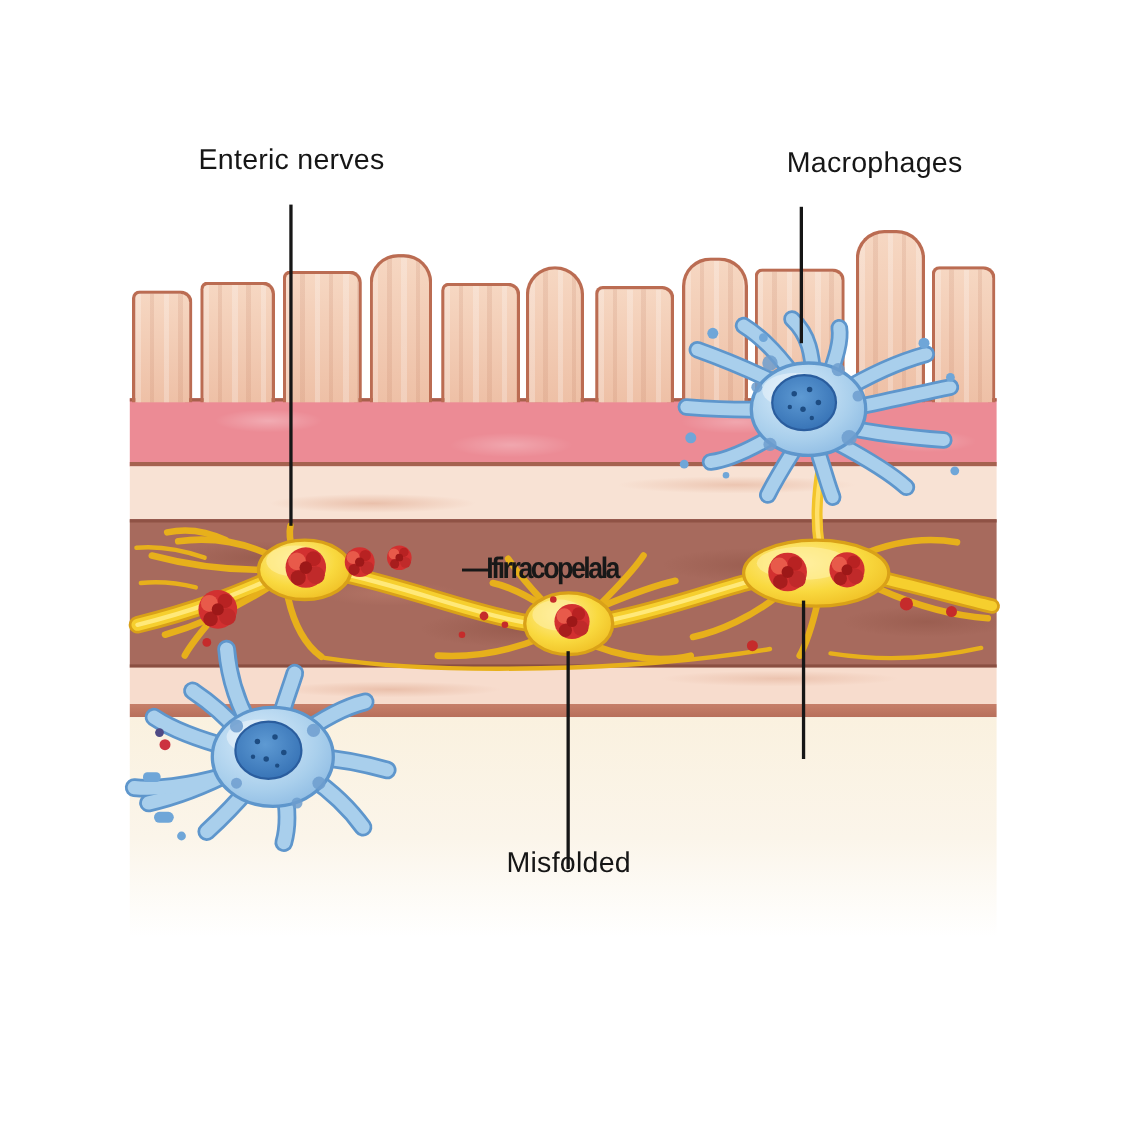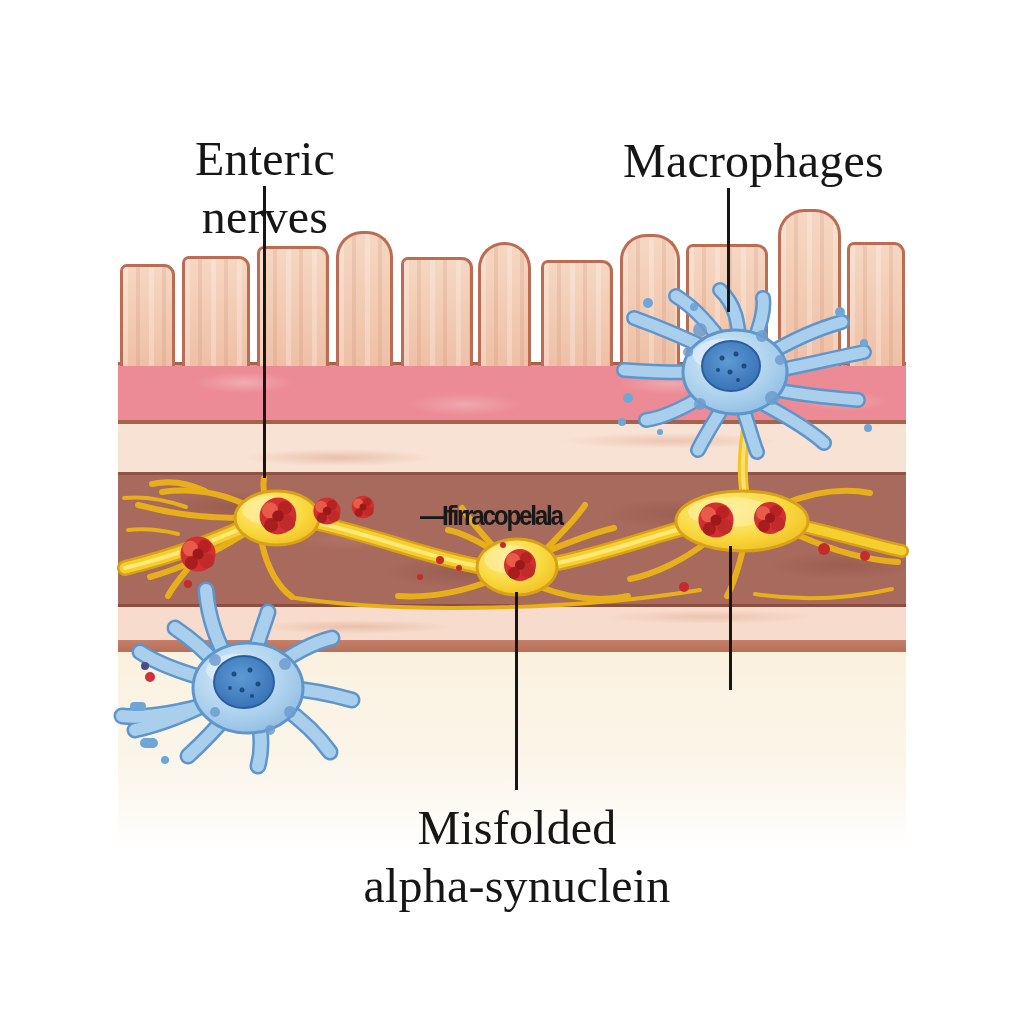--- a/index.html
+++ b/index.html
@@ -62,26 +62,26 @@
   .art{position:absolute;left:0;top:0;z-index:3;}
 
   
   .pline{position:absolute;width:3px;background:#161616;z-index:5;}
   .pl-enteric{left:263px;top:186px;height:292px;}
   .pl-macro{left:727px;top:188px;height:124px;}
   .pl-gut{left:729px;top:546px;height:144px;}
   .pl-mis{left:515px;top:592px;height:198px;}
 
   
-  .lbl{position:absolute;z-index:6;font-size:48px;font-weight:500;letter-spacing:.2px;
-       color:#161616;text-align:center;line-height:1.2;font-family:Liberation Serif, serif;}
+  .lbl{position:absolute;z-index:6;font-size:26px;font-weight:500;letter-spacing:.2px;
+       color:#161616;text-align:center;line-height:1.2;}
   .lbl-enteric{left:130px;top:130px;width:270px;}
-  .lbl-macro{left:623px;top:132px;width:252px;}
+  .lbl-macro{left:623px;top:132px;width:252px;text-align:right;}
   .lbl-gut{left:655px;top:697px;width:160px;}
-  .lbl-mis{left:357px;top:799px;width:320px;}
+  .lbl-mis{left:357px;top:769px;width:320px;}
 
   .artifact{position:absolute;left:420px;top:501px;width:200px;z-index:4;
     font-size:27px;font-weight:600;color:#181818;letter-spacing:-2.5px;
     transform:scaleX(.9);transform-origin:left;white-space:nowrap;}
 </style>
 </head>
 <body>
 
 <div class="page">
 
@@ -333,16 +333,15 @@
 
   <div class="pline pl-enteric"></div>
   <div class="pline pl-macro"></div>
   <div class="pline pl-gut"></div>
   <div class="pline pl-mis"></div>
 
   <div class="lbl lbl-enteric">Enteric nerves</div>
   <div class="lbl lbl-macro">Macrophages</div>
   <div class="lbl lbl-mis">
     <div>Misfolded</div>
-    <div>alpha-synuclein</div>
   </div>
 
 </div>
 
 </body></html>

